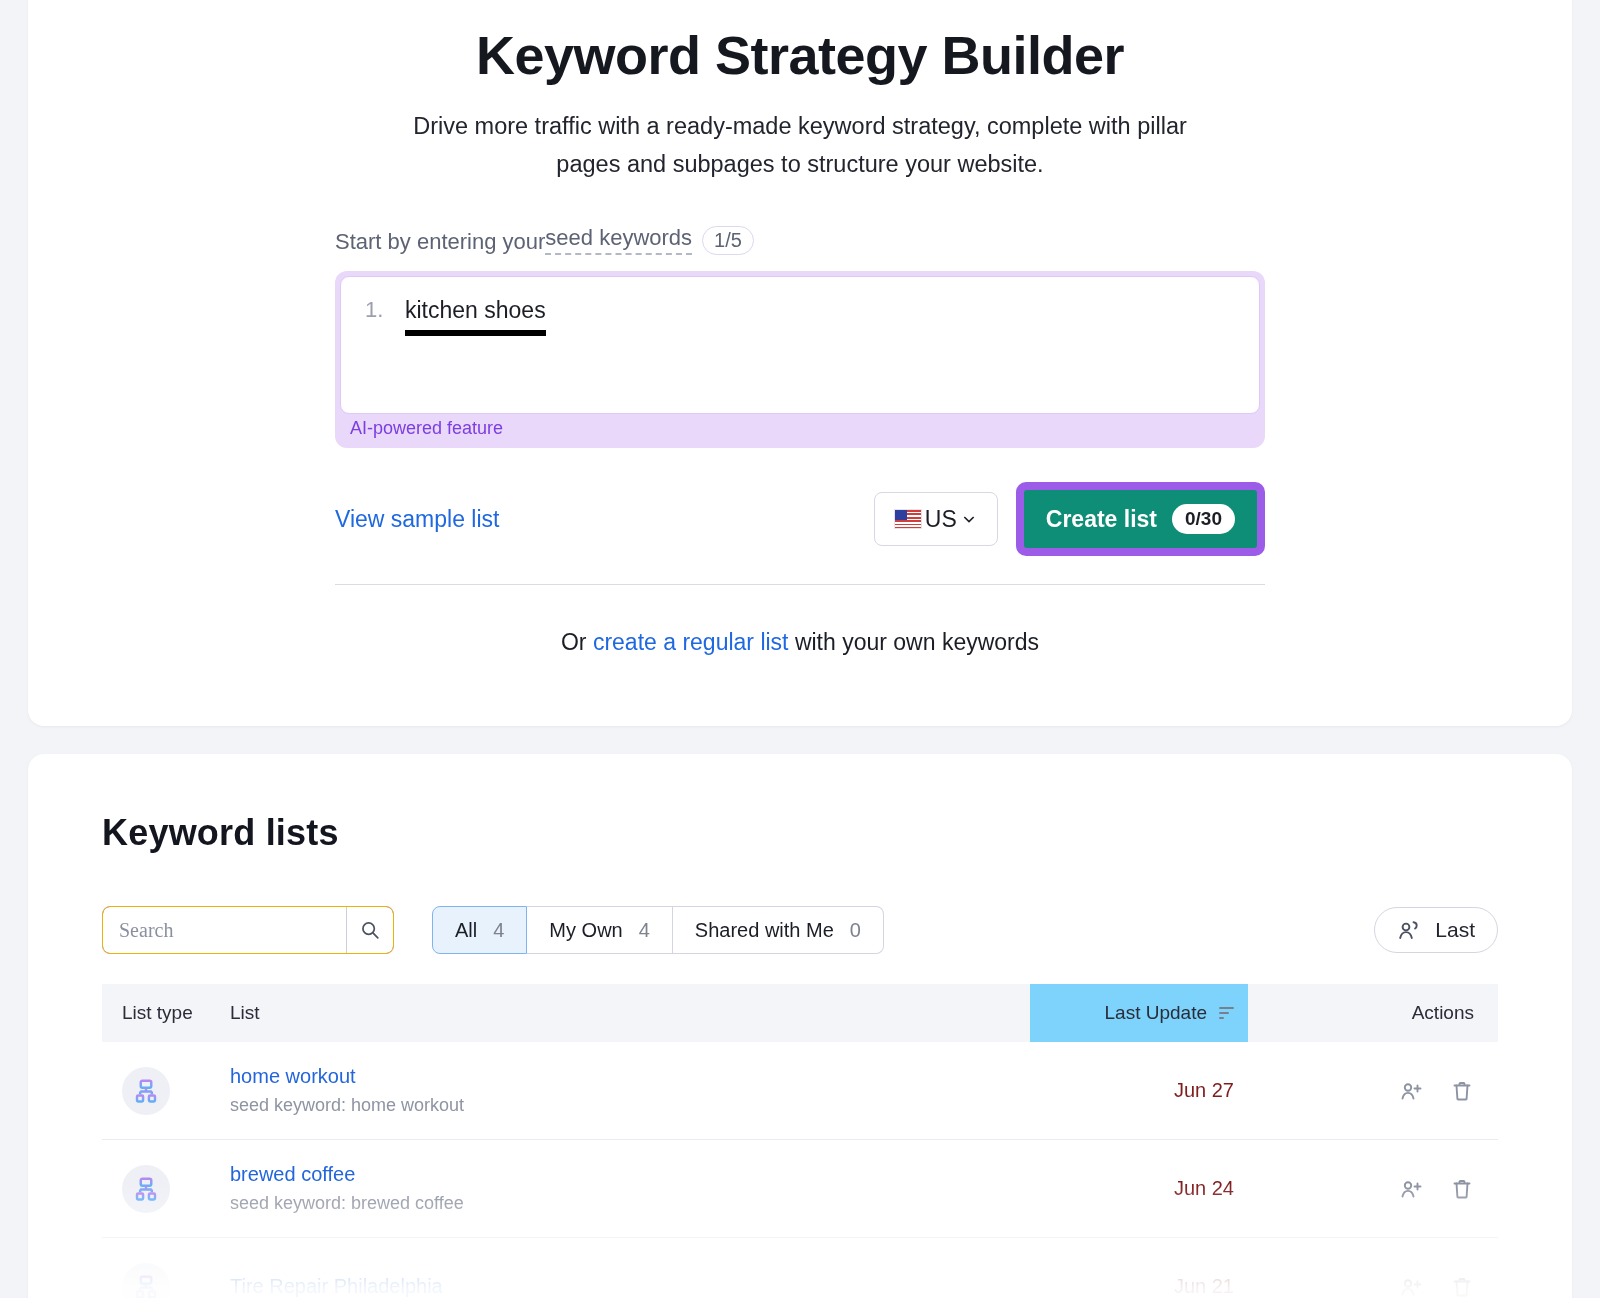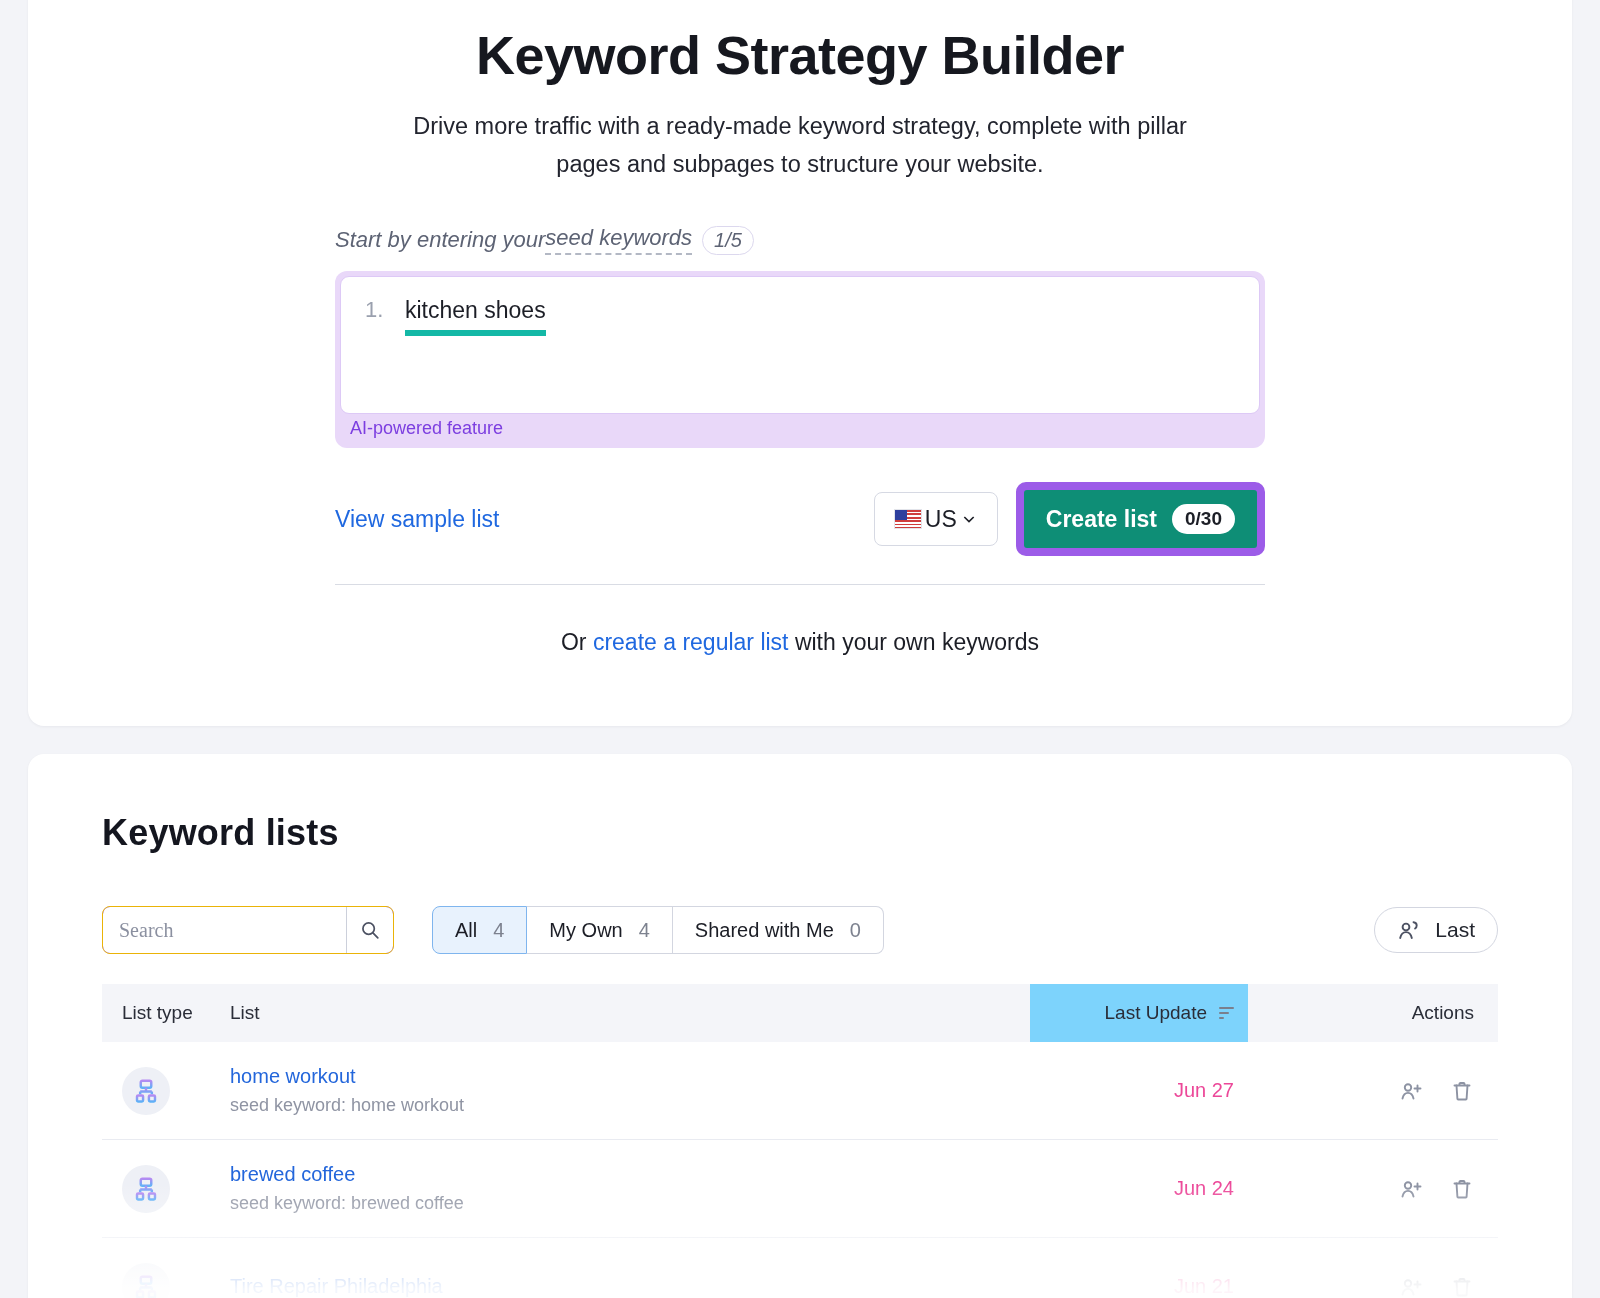--- a/index.html
+++ b/index.html
@@ -17,37 +17,37 @@
   .card-builder{top:-26px;height:752px;}
   .card-builder h1{
     margin:0;padding-top:50px;text-align:center;
     font-size:54px;font-weight:700;letter-spacing:-.5px;color:#16181f;
   }
   .subtitle{
     margin:22px auto 0;max-width:800px;text-align:center;
     font-size:23.5px;line-height:1.6;color:#22242e;
   }
   .content-col{width:930px;margin:42px auto 0;}
-  .seed-label{font-size:22px;color:#5d6374;display:flex;align-items:center;font-style:italic;}
+  .seed-label{font-size:22px;color:#5d6374;display:flex;align-items:flex-end;}
   .seed-term{border-bottom:2px dashed #b3b8c4;padding-bottom:2px;cursor:pointer;}
   .counter-pill{
     margin-left:10px;border:1.5px solid #dcd8ee;border-radius:16px;
     padding:2px 11px;font-size:20px;color:#5d6374;background:#fff;
   }
   .seed-box-wrap{
     margin-top:16px;background:#e9d8f9;border-radius:12px;padding:5px 5px 0 5px;
   }
   .seed-box{
     background:#fff;border:1px solid #ddc9f6;border-radius:9px;height:138px;
     padding:20px 24px;box-sizing:border-box;display:flex;align-items:flex-start;cursor:text;
   }
   .seed-num{color:#9aa0ae;font-size:22px;width:40px;}
   .seed-value{
     color:#1c1e26;font-size:23px;display:inline-block;
-    border-bottom:6px solid #14b8a6;padding-bottom:6px;
+    border-bottom:6px solid #000000;padding-bottom:6px;
   }
   .ai-label{font-size:18px;color:#7c3ee0;padding:4px 10px 9px 10px;}
   .actions-row{margin-top:34px;display:flex;align-items:center;}
   .link{color:#1f68e0;text-decoration:none;cursor:pointer;}
   .view-sample{font-size:23px;}
   .spacer{flex:1;}
   .country-select{
     display:flex;align-items:center;gap:4px;background:#fff;
     border:1px solid #d6d9e3;border-radius:8px;height:54px;padding:0 20px;
     font-size:23px;color:#1c1e26;cursor:pointer;font-family:inherit;
@@ -115,21 +115,21 @@
   .col-list{flex:1;}
   .col-update{width:218px;justify-content:flex-end;padding-right:14px;box-sizing:border-box;gap:10px;}
   .col-actions{width:250px;justify-content:flex-end;padding-right:24px;box-sizing:border-box;}
   .thead .col-update{background:#7dd3fc;cursor:pointer;}
   .sort-icon{display:inline-flex;flex-direction:column;gap:2.5px;margin-left:2px;}
   .sort-icon i{display:block;height:2.6px;background:#7a7f8d;border-radius:2px;}
   .sort-icon i:nth-child(1){width:15px;}
   .sort-icon i:nth-child(2){width:10px;}
   .sort-icon i:nth-child(3){width:5px;}
   .trow{display:flex;align-items:center;height:97px;border-bottom:1px solid #e9ebf1;}
-  .trow .col-update{font-size:20px;color:#ec4899;display:flex;}
+  .trow .col-update{font-size:20px;color:#7f1d1d;display:flex;}
   .trow .col-actions{display:flex;gap:26px;}
   .type-circle{
     width:48px;height:48px;border-radius:50%;background:#eef0f6;
     display:flex;align-items:center;justify-content:center;
   }
   .row-title{font-size:20px;font-weight:500;color:#2366db;}
   .row-sub{margin-top:7px;font-size:18px;color:#8f94a3;}
   .icon-btn{background:none;border:none;padding:0;cursor:pointer;display:flex;}
   .act{stroke:#8d93a3;stroke-width:1.9;fill:none;stroke-linecap:round;stroke-linejoin:round;}
   .bottom-fade{

